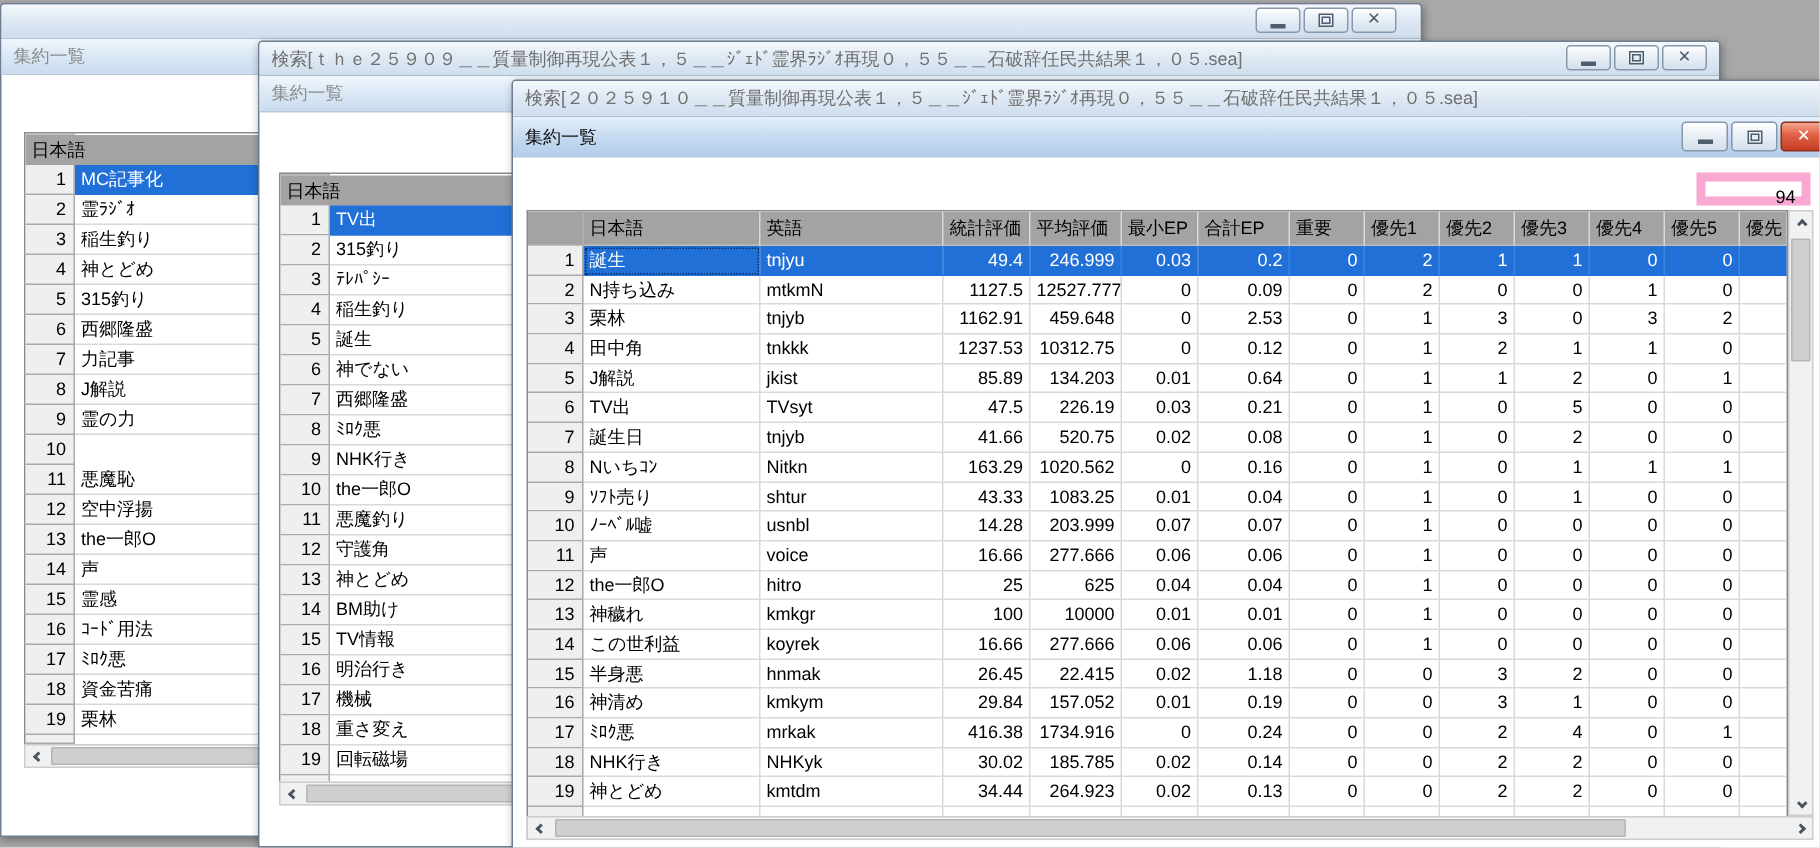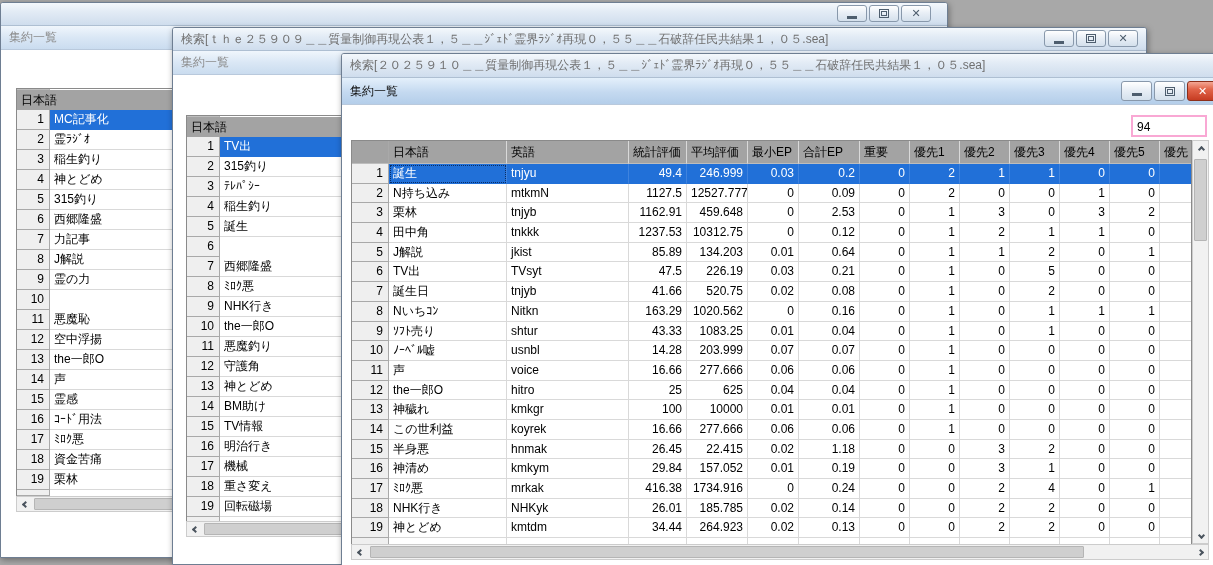--- a/index.html
+++ b/index.html
@@ -46,21 +46,21 @@
   .sb-thumb{position:absolute;background:#cfcfcf;border:1px solid #b5b5b5;border-radius:1px}
   .hscroll .sb-thumb{top:1px;height:12px}
   .vscroll .sb-thumb{left:1px;width:13px}
   .chev{width:5px;height:5px;border-left:2px solid #4a545e;border-bottom:2px solid #4a545e;flex:none}
   .chev-l{transform:rotate(45deg)}
   .chev-r{transform:rotate(225deg)}
   .chev-u{transform:rotate(135deg)}
   .chev-d{transform:rotate(-45deg)}
 
   
-  .countbox{position:absolute;background:#fff;border:2px solid #f9a8d4;padding:0 4px;line-height:20px}
+  .countbox{position:absolute;background:#fff;border:6px solid #f9a8d4;text-align:right;padding:0 4px;line-height:20px}
 </style>
 </head>
 <body>
 
 <div class="window" style="left:0;top:2px;width:948px;height:556px;z-index:1">
   <div class="titlebar">
     <span class="capbtns" style="right:16px">
       <span class="capbtn">
           <span class="g-min"></span>
         </span>
@@ -209,20 +209,21 @@
         <div class="lrow">
           <div class="ncell c0">4</div>
           <div class="lcell c1">稲生釣り</div>
         </div>
         <div class="lrow">
           <div class="ncell c0">5</div>
           <div class="lcell c1">誕生</div>
         </div>
         <div class="lrow">
           <div class="ncell c0">6</div>
+          <div class="lcell c1">神でない</div>
         </div>
         <div class="lrow">
           <div class="ncell c0">7</div>
           <div class="lcell c1">西郷隆盛</div>
         </div>
         <div class="lrow">
           <div class="ncell c0">8</div>
           <div class="lcell c1">ﾐﾛｸ悪</div>
         </div>
         <div class="lrow">
@@ -590,21 +591,21 @@
           <div class="gcell c9 num">2</div>
           <div class="gcell c10 num">4</div>
           <div class="gcell c11 num">0</div>
           <div class="gcell c12 num">1</div>
           <div class="gcell c13 num"></div>
         </div>
         <div class="grow">
           <div class="ncell c0">18</div>
           <div class="gcell c1">NHK行き</div>
           <div class="gcell c2">NHKyk</div>
-          <div class="gcell c3 num">26.01</div>
+          <div class="gcell c3 num">30.02</div>
           <div class="gcell c4 num">185.785</div>
           <div class="gcell c5 num">0.02</div>
           <div class="gcell c6 num">0.14</div>
           <div class="gcell c7 num">0</div>
           <div class="gcell c8 num">0</div>
           <div class="gcell c9 num">2</div>
           <div class="gcell c10 num">2</div>
           <div class="gcell c11 num">0</div>
           <div class="gcell c12 num">0</div>
           <div class="gcell c13 num"></div>

